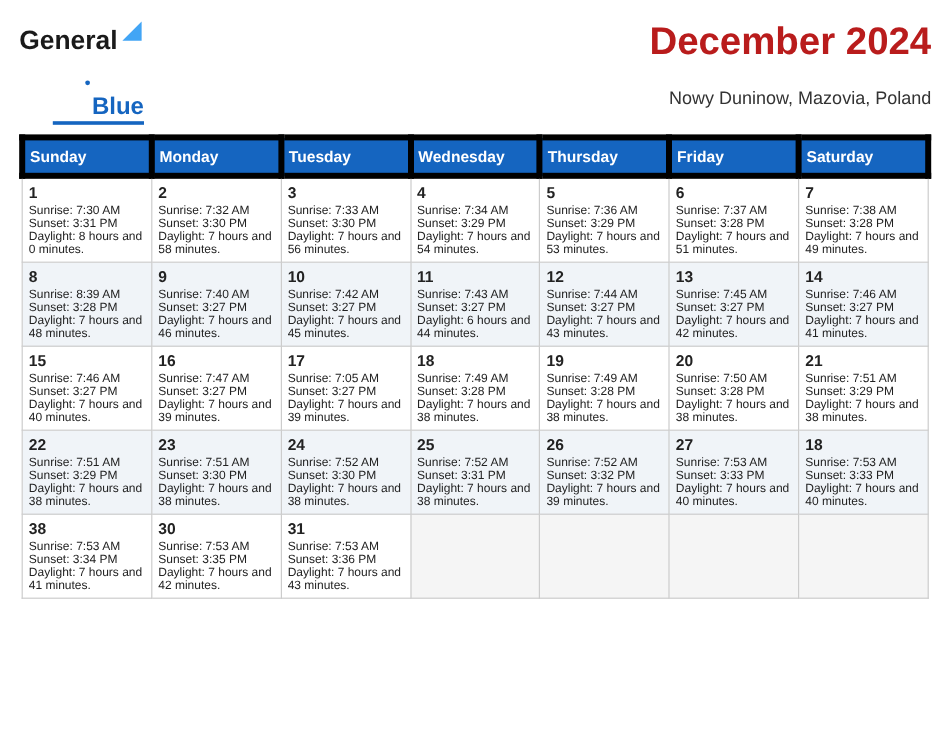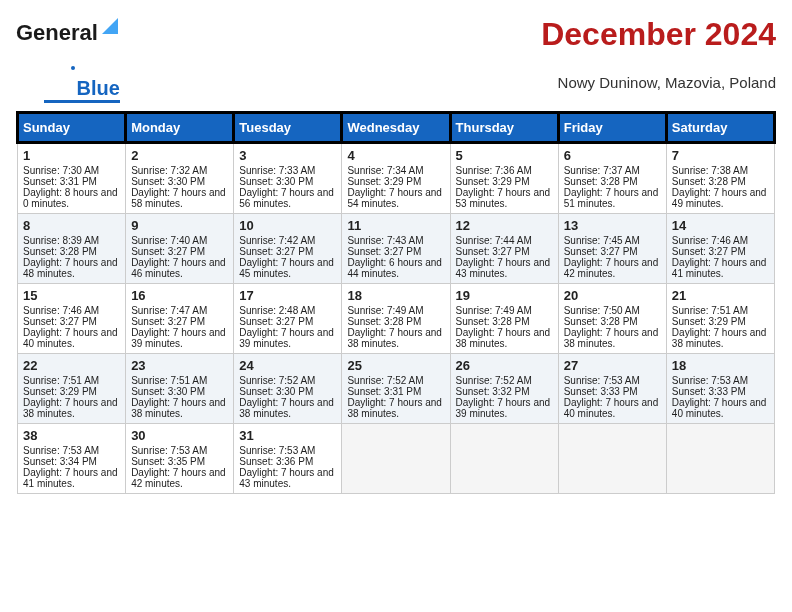--- a/index.html
+++ b/index.html
@@ -50,21 +50,21 @@
       width: 100%;
       border-collapse: collapse;
     }
     th {
       background: #1565c0;
       color: #fff;
       font-size: 13px;
       font-weight: bold;
       padding: 6px 4px;
       text-align: left;
-      border: 3px solid #000000;
+      border: 5px solid #000000;
     }
     td {
       border: 1px solid #ccc;
       vertical-align: top;
       padding: 4px 5px;
       font-size: 10px;
       color: #222;
       width: calc(100% / 7);
       background: #fff;
     }
@@ -135,21 +135,21 @@
         <td><span class="day-num">9</span><span>Sunrise: 7:40 AM</span><br><span>Sunset: 3:27 PM</span><br><span>Daylight: 7 hours and 46 minutes.</span></td>
         <td><span class="day-num">10</span><span>Sunrise: 7:42 AM</span><br><span>Sunset: 3:27 PM</span><br><span>Daylight: 7 hours and 45 minutes.</span></td>
         <td><span class="day-num">11</span><span>Sunrise: 7:43 AM</span><br><span>Sunset: 3:27 PM</span><br><span>Daylight: 6 hours and 44 minutes.</span></td>
         <td><span class="day-num">12</span><span>Sunrise: 7:44 AM</span><br><span>Sunset: 3:27 PM</span><br><span>Daylight: 7 hours and 43 minutes.</span></td>
         <td><span class="day-num">13</span><span>Sunrise: 7:45 AM</span><br><span>Sunset: 3:27 PM</span><br><span>Daylight: 7 hours and 42 minutes.</span></td>
         <td><span class="day-num">14</span><span>Sunrise: 7:46 AM</span><br><span>Sunset: 3:27 PM</span><br><span>Daylight: 7 hours and 41 minutes.</span></td>
       </tr>
       <tr>
         <td><span class="day-num">15</span><span>Sunrise: 7:46 AM</span><br><span>Sunset: 3:27 PM</span><br><span>Daylight: 7 hours and 40 minutes.</span></td>
         <td><span class="day-num">16</span><span>Sunrise: 7:47 AM</span><br><span>Sunset: 3:27 PM</span><br><span>Daylight: 7 hours and 39 minutes.</span></td>
-        <td><span class="day-num">17</span><span>Sunrise: 2:48 AM</span><br><span>Sunset: 3:27 PM</span><br><span>Daylight: 7 hours and 39 minutes.</span></td>
+        <td><span class="day-num">17</span><span>Sunrise: 7:05 AM</span><br><span>Sunset: 3:27 PM</span><br><span>Daylight: 7 hours and 39 minutes.</span></td>
         <td><span class="day-num">18</span><span>Sunrise: 7:49 AM</span><br><span>Sunset: 3:28 PM</span><br><span>Daylight: 7 hours and 38 minutes.</span></td>
         <td><span class="day-num">19</span><span>Sunrise: 7:49 AM</span><br><span>Sunset: 3:28 PM</span><br><span>Daylight: 7 hours and 38 minutes.</span></td>
         <td><span class="day-num">20</span><span>Sunrise: 7:50 AM</span><br><span>Sunset: 3:28 PM</span><br><span>Daylight: 7 hours and 38 minutes.</span></td>
         <td><span class="day-num">21</span><span>Sunrise: 7:51 AM</span><br><span>Sunset: 3:29 PM</span><br><span>Daylight: 7 hours and 38 minutes.</span></td>
       </tr>
       <tr class="row-shaded">
         <td><span class="day-num">22</span><span>Sunrise: 7:51 AM</span><br><span>Sunset: 3:29 PM</span><br><span>Daylight: 7 hours and 38 minutes.</span></td>
         <td><span class="day-num">23</span><span>Sunrise: 7:51 AM</span><br><span>Sunset: 3:30 PM</span><br><span>Daylight: 7 hours and 38 minutes.</span></td>
         <td><span class="day-num">24</span><span>Sunrise: 7:52 AM</span><br><span>Sunset: 3:30 PM</span><br><span>Daylight: 7 hours and 38 minutes.</span></td>
         <td><span class="day-num">25</span><span>Sunrise: 7:52 AM</span><br><span>Sunset: 3:31 PM</span><br><span>Daylight: 7 hours and 38 minutes.</span></td>

